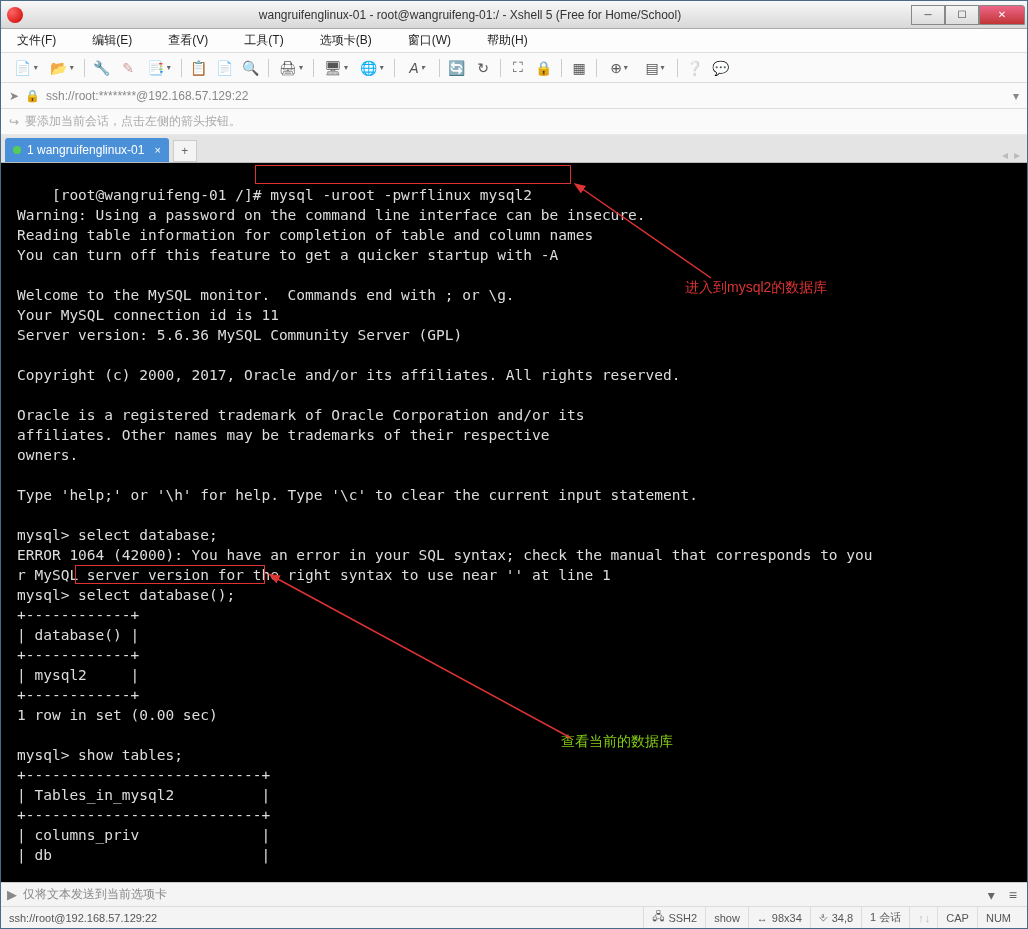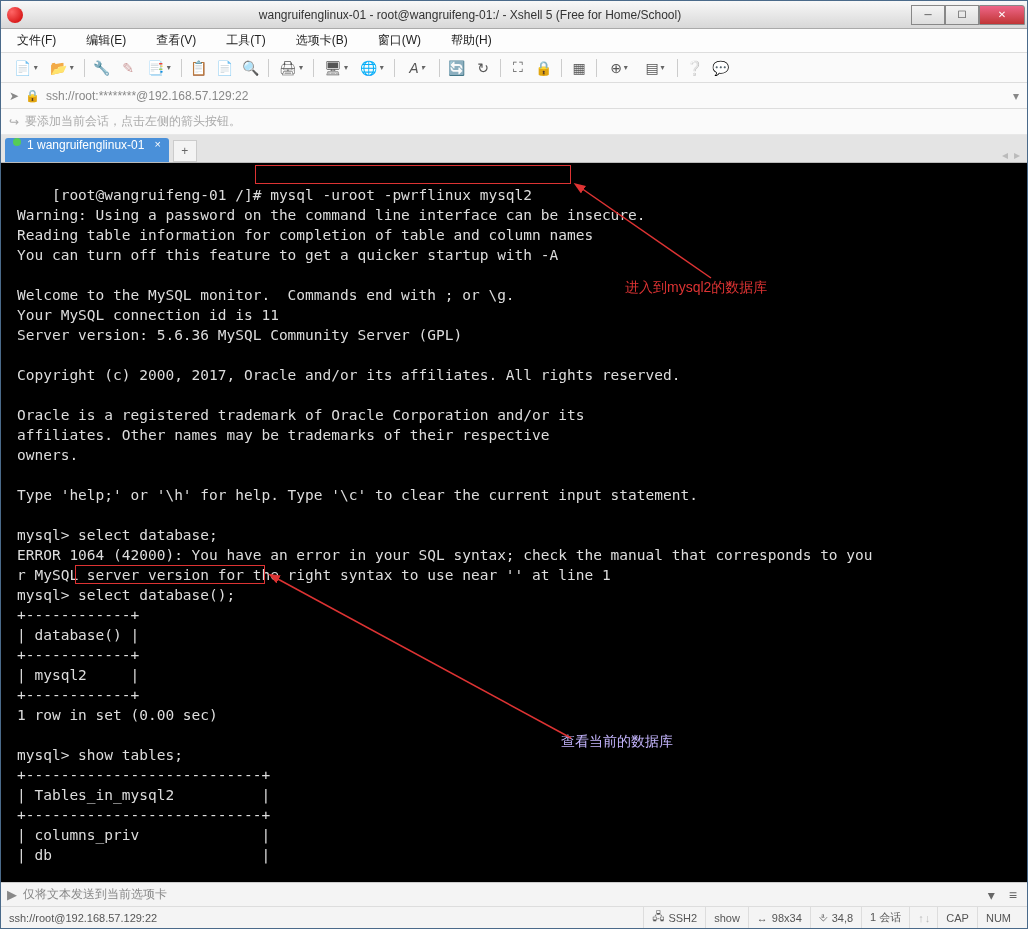--- a/index.html
+++ b/index.html
@@ -44,21 +44,21 @@
   font-size: 10px; color: #333;
 }
 .win-btn.close { background: linear-gradient(to bottom, #e68, #c13535); color: #fff; width: 46px; border-radius: 0 3px 0 0;}
 .menubar {
   height: 24px;
   background: #fdfdfd;
   border-bottom: 1px solid #ddd;
   display: flex;
   align-items: center;
   padding: 0 8px;
-  gap: 14px;
+  gap: 20px;
 }
 .menu-item { padding: 2px 8px; color: #222; }
 .toolbar {
   height: 30px;
   background: #fafafa;
   border-bottom: 1px solid #ddd;
   display: flex;
   align-items: center;
   padding: 0 8px;
   gap: 2px;
@@ -103,21 +103,21 @@
   display: flex;
   align-items: flex-end;
   padding: 0 4px;
   position: relative;
 }
 .tab {
   height: 24px;
   background: #4a90d9;
   color: #fff;
   display: flex;
-  align-items: flex-start;
+  align-items: center;
   padding: 0 8px;
   gap: 6px;
   border-radius: 3px 3px 0 0;
   font-size: 12px;
 }
 .tab .dot { width: 8px; height: 8px; background: #5c5; border-radius: 50%; }
 .tab .close-ic { font-size: 11px; margin-left: 4px; }
 .tab-add {
   width: 24px; height: 22px;
   background: #f4f4f4;
@@ -152,29 +152,29 @@
   width: 316px; height: 19px;
 }
 .hl-box2 {
   position: absolute;
   border: 1px solid #d33;
   left: 74px; top: 402px;
   width: 190px; height: 19px;
 }
 .annotation1 {
   position: absolute;
-  left: 624px; top: 114px;
+  left: 684px; top: 114px;
   color: #d33;
   font-family: "Microsoft YaHei", sans-serif;
   font-size: 14px;
 }
 .annotation2 {
   position: absolute;
   left: 560px; top: 568px;
-  color: #c4b5fd;
+  color: #84cc16;
   font-family: "Microsoft YaHei", sans-serif;
   font-size: 14px;
 }
 .arrow-svg { position: absolute; pointer-events: none; }
 .input-row {
   height: 24px;
   background: #f4f4f4;
   border-top: 1px solid #ccc;
   display: flex;
   align-items: center;

